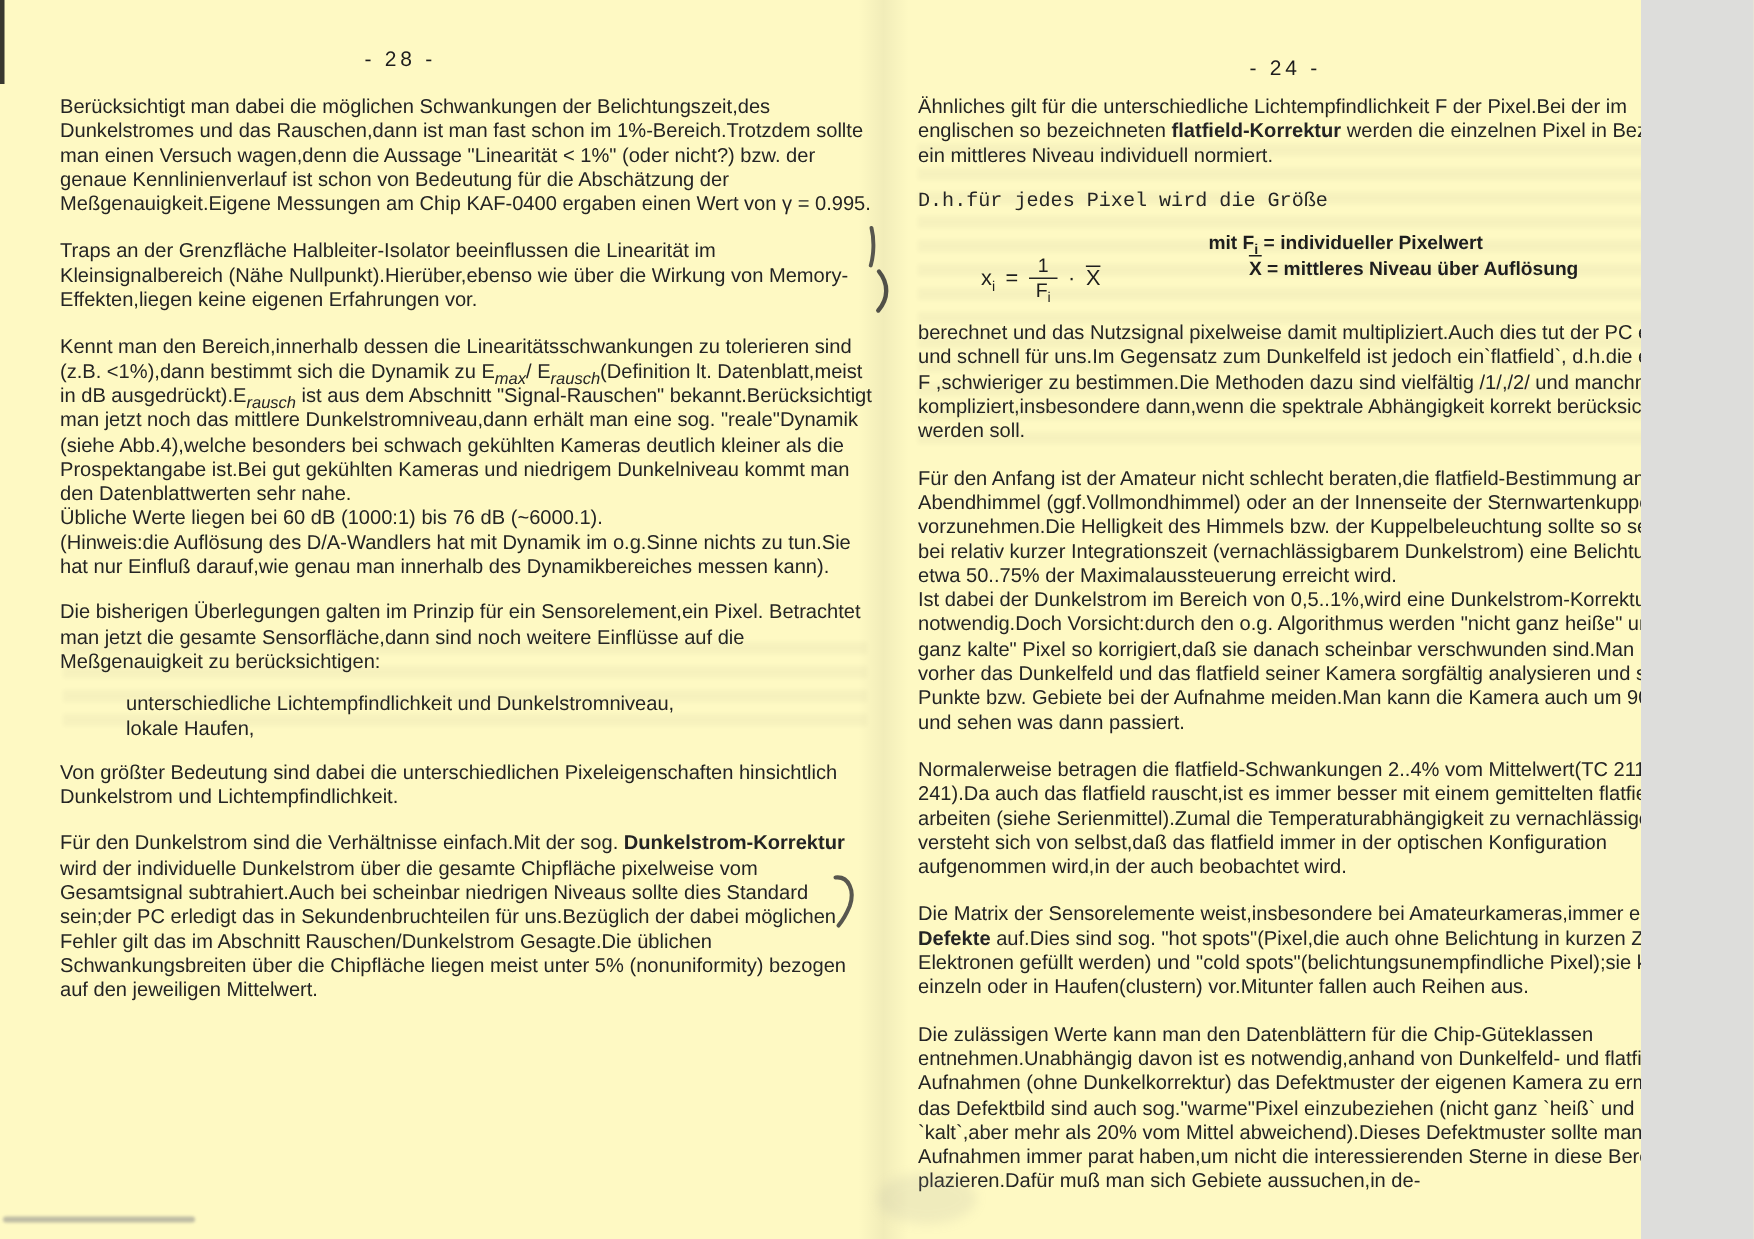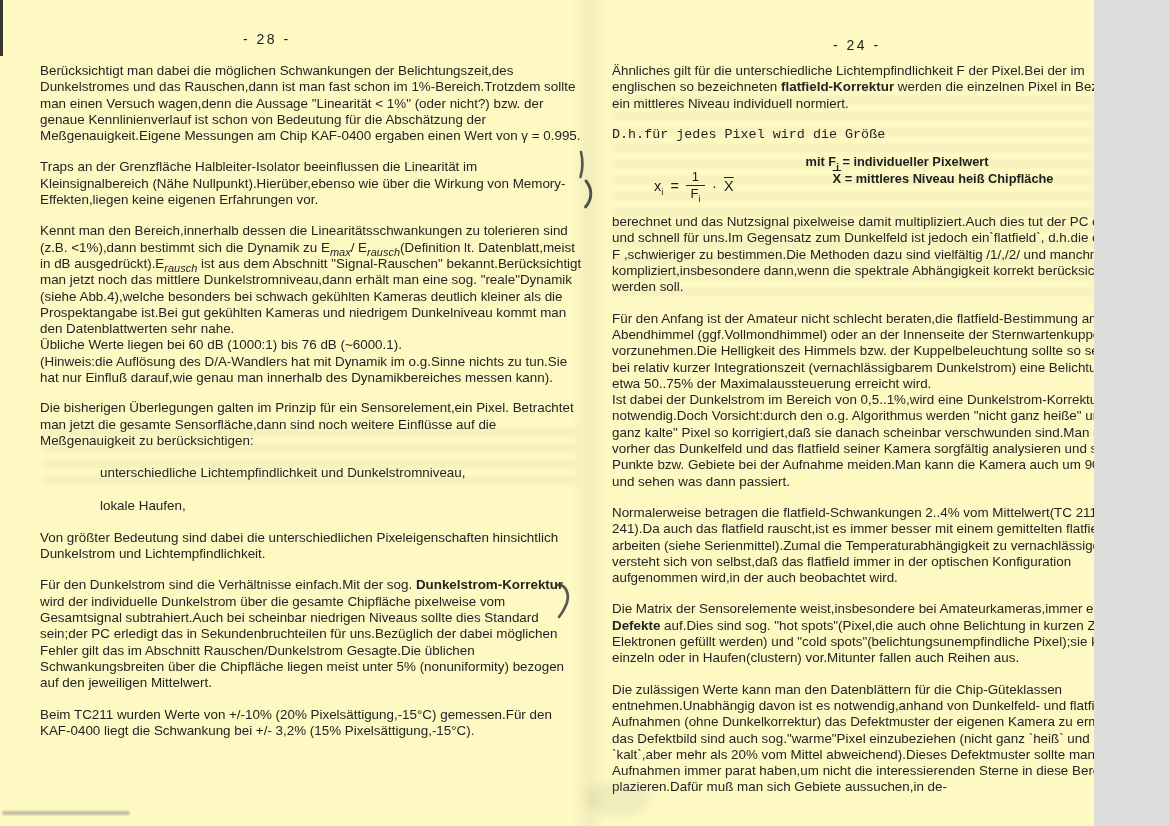--- a/index.html
+++ b/index.html
@@ -22,21 +22,21 @@
     position:absolute;font-size:14px;letter-spacing:2.5px;color:#1d1d1d;
   }
   .page-body{
     position:absolute;font-size:13.4px;line-height:16.3px;text-align:left;
   }
   .page-body > :first-child{margin-top:0;}
   .para{margin:14px 0 0 0;}
   .para b{font-weight:bold;}
   .para sub{font-size:11px;font-style:italic;line-height:0;}
   .list{margin:12px 0 0 44px;}
-  .list-item{margin:16px;}
+  .list-item{margin:0;}
   
   .formula{display:flex;align-items:flex-start;margin:10px 0 0 42px;gap:72px;}
   .f-eq{display:inline-flex;align-items:center;gap:7px;font-size:14.5px;margin-top:17px;color:#1e1e1e;}
   .f-eq sub,.f-note sub{font-size:9.5px;font-style:normal;line-height:0;}
   .f-frac{display:inline-flex;flex-direction:column;align-items:center;font-size:13px;line-height:14px;}
   .f-num{padding:0 6px 1px 6px;border-bottom:1.4px solid #262626;}
   .f-den{padding-top:1px;}
   .f-xbar{text-decoration:overline;}
   .f-note{font-weight:bold;font-size:12.8px;line-height:17px;color:#1e1e1e;}
   .f-note-line2{margin-left:27px;}
@@ -61,21 +61,20 @@
         <p class="para" style="margin-top: 0px;"><span>Berücksichtigt man dabei die möglichen Schwankungen der Belichtungszeit,des Dunkelstromes und das Rauschen,dann ist man fast schon im 1%-Bereich.Trotzdem sollte man einen Versuch wagen,denn die Aussage "Linearität &lt; 1%" (oder nicht?) bzw. der genaue Kennlinienverlauf ist schon von Bedeutung für die Abschätzung der Meßgenauigkeit.Eigene Messungen am Chip KAF-0400 ergaben einen Wert von γ = 0.995.</span></p>
         <p class="para" style="margin-top: 15px;"><span>Traps an der Grenzfläche Halbleiter-Isolator beeinflussen die Linearität im Kleinsignalbereich (Nähe Nullpunkt).Hierüber,ebenso wie über die Wirkung von Memory-Effekten,liegen keine eigenen Erfahrungen vor.</span></p>
         <p class="para" style="margin-top: 15px;"><span>Kennt man den Bereich,innerhalb dessen die Linearitätsschwankungen zu tolerieren sind (z.B. &lt;1%),dann bestimmt sich die Dynamik zu E</span><sub>max</sub><span>/ E</span><sub>rausch</sub><span>(Definition lt. Datenblatt,meist in dB ausgedrückt).E</span><sub>rausch</sub><span> ist aus dem Abschnitt "Signal-Rauschen" bekannt.Berücksichtigt man jetzt noch das mittlere Dunkelstromniveau,dann erhält man eine sog. "reale"Dynamik (siehe Abb.4),welche besonders bei schwach gekühlten Kameras deutlich kleiner als die Prospektangabe ist.Bei gut gekühlten Kameras und niedrigem Dunkelniveau kommt man den Datenblattwerten sehr nahe.</span><br><span>Übliche Werte liegen bei 60 dB (1000:1) bis 76 dB (~6000.1).</span><br><span>(Hinweis:die Auflösung des D/A-Wandlers hat mit Dynamik im o.g.Sinne nichts zu tun.Sie hat nur Einfluß darauf,wie genau man innerhalb des Dynamikbereiches messen kann).</span></p>
         <p class="para" style=""><span>Die bisherigen Überlegungen galten im Prinzip für ein Sensorelement,ein Pixel. Betrachtet man jetzt die gesamte Sensorfläche,dann sind noch weitere Einflüsse auf die Meßgenauigkeit zu berücksichtigen:</span></p>
         <div class="list">
           <div class="list-item">unterschiedliche Lichtempfindlichkeit und Dunkelstromniveau,</div>
           <div class="list-item">lokale Haufen,</div>
         </div>
         <p class="para" style="margin-top: 13px;"><span>Von größter Bedeutung sind dabei die unterschiedlichen Pixeleigenschaften hinsichtlich Dunkelstrom und Lichtempfindlichkeit.</span></p>
         <p class="para" style="margin-top: 15px;"><span>Für den Dunkelstrom sind die Verhältnisse einfach.Mit der sog. </span><b>Dunkelstrom-Korrektur</b><span> wird der individuelle Dunkelstrom über die gesamte Chipfläche pixelweise vom Gesamtsignal subtrahiert.Auch bei scheinbar niedrigen Niveaus sollte dies Standard sein;der PC erledigt das in Sekundenbruchteilen für uns.Bezüglich der dabei möglichen Fehler gilt das im Abschnitt Rauschen/Dunkelstrom Gesagte.Die üblichen Schwankungsbreiten über die Chipfläche liegen meist unter 5% (nonuniformity) bezogen auf den jeweiligen Mittelwert.</span></p>
-        <p class="para" style="margin-top: 15px;"><span>Beim TC211 wurden Werte von +/-10% (20% Pixelsättigung,-15°C) gemessen.Für den KAF-0400 liegt die Schwankung bei +/- 3,2% (15% Pixelsättigung,-15°C).</span></p>
       </div>
   </div>
 
   <div>
     <div class="page-header" style="left:833px;top:37px;">- 24 -</div>
     <div class="page-body" style="left:612px;top:63px;width:540px;">
         <p class="para" style="margin-top: 0px;"><span>Ähnliches gilt für die unterschiedliche Lichtempfindlichkeit F der Pixel.Bei der im englischen so bezeichneten </span><b>flatfield-Korrektur</b><span> werden die einzelnen Pixel in Bezug auf ein mittleres Niveau individuell normiert.</span></p>
         <p class="para" style="margin-top: 15px; font-family: Liberation Mono, monospace;"><span>D.h.für jedes Pixel wird die Größe</span></p>
         <div id="formula-block" class="formula" style="display: flex;">
     <div class="f-eq">
@@ -83,21 +82,21 @@
       <span>=</span>
       <span class="f-frac">
         <span class="f-num">1</span>
         <span class="f-den"><span>F</span><sub>i</sub></span>
       </span>
       <span>·</span>
       <span class="f-xbar">X</span>
     </div>
     <div class="f-note">
       <div class="f-note-line"><span>mit</span> <span><span>F</span><sub>i</sub></span> <span>= individueller Pixelwert</span></div>
-      <div class="f-note-line f-note-line2"><span class="f-xbar">X</span> <span>= mittleres Niveau heiß Chipfläche</span></div>
+      <div class="f-note-line f-note-line2"><span class="f-xbar">X</span> <span>= mittleres Niveau über Auflösung</span></div>
     </div>
   </div>
         <p class="para" style="margin-top: 13px;"><span>berechnet und das Nutzsignal pixelweise damit multipliziert.Auch dies tut der PC einfach und schnell für uns.Im Gegensatz zum Dunkelfeld ist jedoch ein`flatfield`, d.h.die einzelnen F ,schwieriger zu bestimmen.Die Methoden dazu sind vielfältig /1/,/2/ und manchmal kompliziert,insbesondere dann,wenn die spektrale Abhängigkeit korrekt berücksichtigt werden soll.</span></p>
         <p class="para" style="margin-top: 15px;"><span>Für den Anfang ist der Amateur nicht schlecht beraten,die flatfield-Bestimmung am Abendhimmel (ggf.Vollmondhimmel) oder an der Innenseite der Sternwartenkuppel vorzunehmen.Die Helligkeit des Himmels bzw. der Kuppelbeleuchtung sollte so sein,daß bei relativ kurzer Integrationszeit (vernachlässigbarem Dunkelstrom) eine Belichtung mit etwa 50..75% der Maximalaussteuerung erreicht wird.</span><br><span>Ist dabei der Dunkelstrom im Bereich von 0,5..1%,wird eine Dunkelstrom-Korrektur notwendig.Doch Vorsicht:durch den o.g. Algorithmus werden "nicht ganz heiße" und "nicht ganz kalte" Pixel so korrigiert,daß sie danach scheinbar verschwunden sind.Man muß also vorher das Dunkelfeld und das flatfield seiner Kamera sorgfältig analysieren und solche Punkte bzw. Gebiete bei der Aufnahme meiden.Man kann die Kamera auch um 90° drehen und sehen was dann passiert.</span></p>
         <p class="para" style="margin-top: 15px;"><span>Normalerweise betragen die flatfield-Schwankungen 2..4% vom Mittelwert(TC 211 TC 241).Da auch das flatfield rauscht,ist es immer besser mit einem gemittelten flatfield zu arbeiten (siehe Serienmittel).Zumal die Temperaturabhängigkeit zu vernachlässigen ist.Es versteht sich von selbst,daß das flatfield immer in der optischen Konfiguration aufgenommen wird,in der auch beobachtet wird.</span></p>
         <p class="para" style="margin-top: 15px;"><span>Die Matrix der Sensorelemente weist,insbesondere bei Amateurkameras,immer einige </span><b>Defekte</b><span> auf.Dies sind sog. "hot spots"(Pixel,die auch ohne Belichtung in kurzen Zeiten mit Elektronen gefüllt werden) und "cold spots"(belichtungsunempfindliche Pixel);sie kommen einzeln oder in Haufen(clustern) vor.Mitunter fallen auch Reihen aus.</span></p>
         <p class="para" style="margin-top: 15px;"><span>Die zulässigen Werte kann man den Datenblättern für die Chip-Güteklassen entnehmen.Unabhängig davon ist es notwendig,anhand von Dunkelfeld- und flatfield-Aufnahmen (ohne Dunkelkorrektur) das Defektmuster der eigenen Kamera zu ermitteln.In das Defektbild sind auch sog."warme"Pixel einzubeziehen (nicht ganz `heiß` und `kalt`,aber mehr als 20% vom Mittel abweichend).Dieses Defektmuster sollte man bei Aufnahmen immer parat haben,um nicht die interessierenden Sterne in diese Bereiche zu plazieren.Dafür muß man sich Gebiete aussuchen,in de-</span></p>
       </div>
   </div>
 

